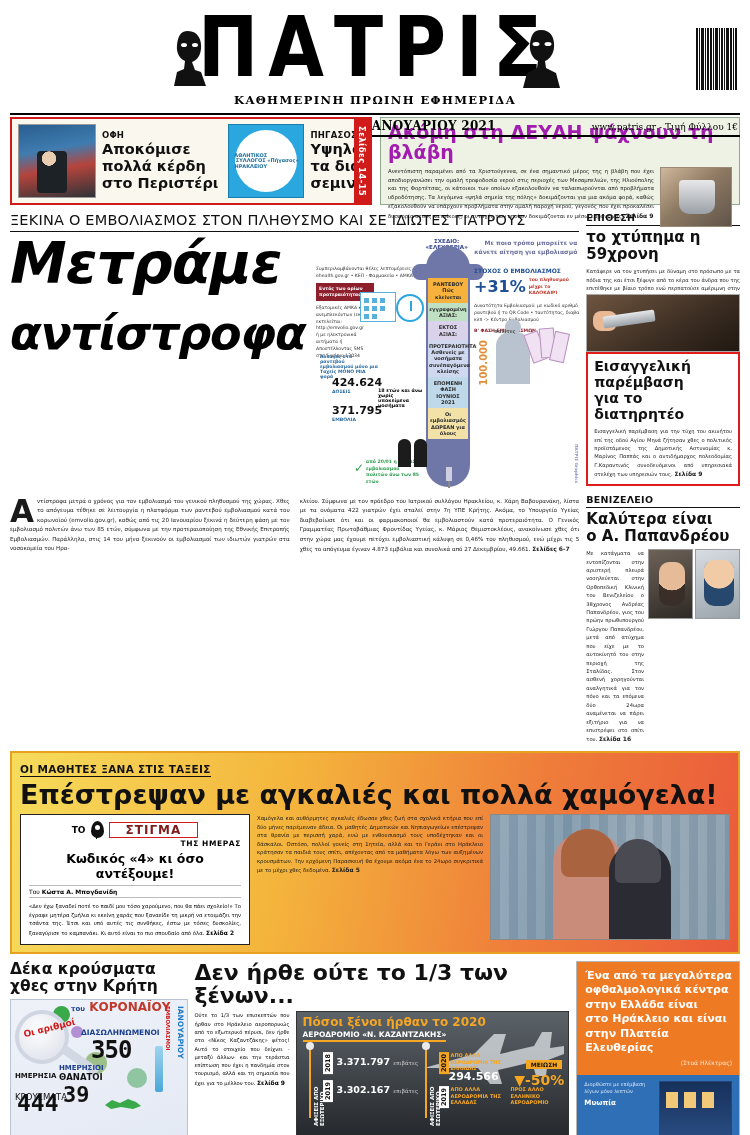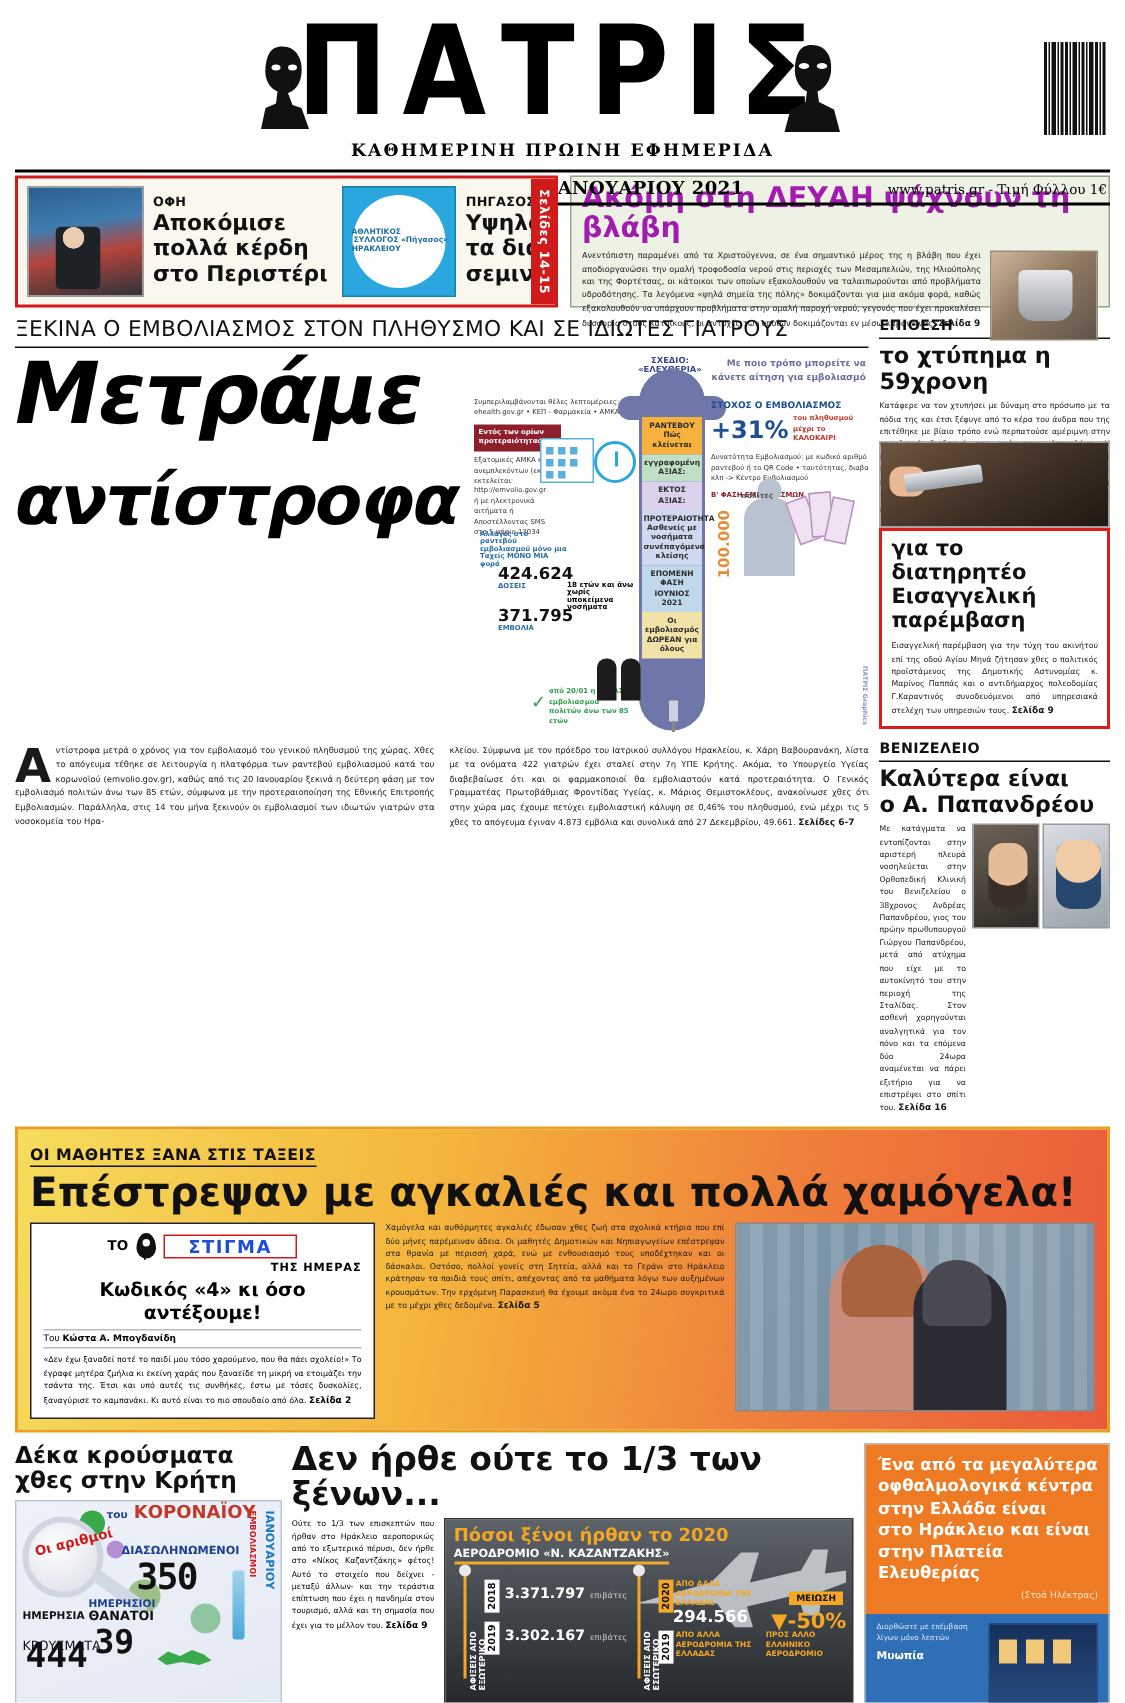--- a/index.html
+++ b/index.html
@@ -280,21 +280,21 @@
   .school-body { display:flex; gap:7px; }
   .stigma {
     flex:0 0 230px; background:#fff; border:1px solid #222; padding:6px 8px;
   }
   .stigma-top { display:flex; align-items:center; justify-content:center; gap:5px;}
   .stigma-to { font-size:9px; font-weight:700; }
   .pin { width:13px;height:17px; background:#111; border-radius:50% 50% 50% 50%/60% 60% 40% 40%; position:relative;}
   .pin:after{content:"";position:absolute;left:4px;top:4px;width:5px;height:5px;border-radius:50%;background:#fff;}
   .pin:before{content:"";position:absolute;left:5px;top:13px;border-left:1.5px solid #111;height:5px;}
   .stigma-word {
-    border:1.5px solid #d11b1b; color:#1d4ed8; font-size:12px; font-weight:800;
+    border:1.5px solid #d11b1b; color:#7f1d1d; font-size:12px; font-weight:800;
     padding:0 16px; letter-spacing:1px;
   }
   .stigma-sub { text-align:right; font-size:7.5px; font-weight:700; letter-spacing:.6px; margin-top:1px;}
   .stigma-head { text-align:center; font-size:12.5px; font-weight:600; margin-top:3px;}
   .stigma-by { font-size:6px; border-top:1px solid #bbb; border-bottom:1px solid #bbb; margin-top:4px; padding:2px 0; }
   .stigma-by b{font-weight:800;}
   .stigma-quote { font-size:5.3px; line-height:1.62; text-align:justify; margin-top:4px;}
   .school-col { flex:1; font-size:5.3px; line-height:1.6; text-align:justify; color:#1a1a1a;}
   .school-photo {
     flex:0 0 240px; height:126px; border:1px solid #8a8a8a; position:relative; overflow:hidden;
@@ -591,22 +591,22 @@
             <div class="rc-text">
               <span>Κατάφερε να τον χτυπήσει με δύναμη στο πρόσωπο με τα πόδια της και έτσι ξέφυγε από το κέρα του άνδρα που της επιτέθηκε με βίαιο τρόπο ενώ περπατούσε αμέριμνη στην παραλιακή διαδρομή του φράγματος Αποσελέμη. Η περιγραφή της 59χρονης είναι πραγματικά συγκλονιστική και όσο βίωσε το μοιραίο μεσημέρι. Ο δράστης ήρθε πισώπλατα. Στο μεταξύ, ο 59χρονος  Ρουμάνος αρνείται τις αποδιδόμενες κατηγορίες και ισχυρίζεται ότι την κατεβές, επειδή τον κοίταζε αποξωτικά.</span>
               <b class="page-ref">Σελίδα 3</b>
             </div>
           </div>
           <div class="rc-img knife-img" style="width:100%;margin-top:-50px;float:right;"></div>
         </div>
 
         <div class="rc-redbox" style="clear:both;">
           <div class="rc-title">
+            <div>Εισαγγελική παρέμβαση</div>
             <div>για το διατηρητέο</div>
-            <div>Εισαγγελική παρέμβαση</div>
           </div>
           <div class="rc-text">
             <span>Εισαγγελική παρέμβαση για την τύχη του ακινήτου επί της οδού Αγίου Μηνά ζήτησαν χθες ο πολιτικός προϊστάμενος της Δημοτικής Αστυνομίας κ. Μαρίνος Παππάς και ο αντιδήμαρχος πολεοδομίας Γ.Καραντινός συνοδευόμενοι από υπηρεσιακά στελέχη των υπηρεσιών τους.</span>
             <b class="page-ref">Σελίδα 9</b>
           </div>
         </div>
 
         <div class="rc-block2">
           <div class="rc-kicker">ΒΕΝΙΖΕΛΕΙΟ</div>
           <div class="rc-title">

